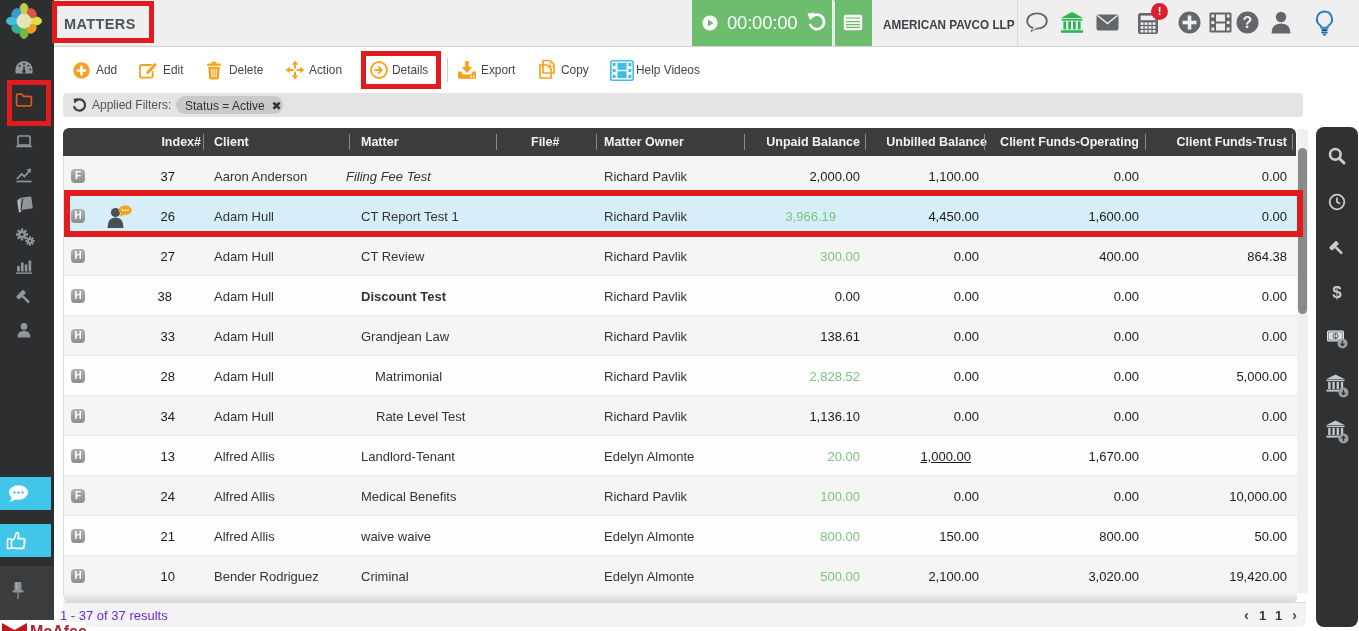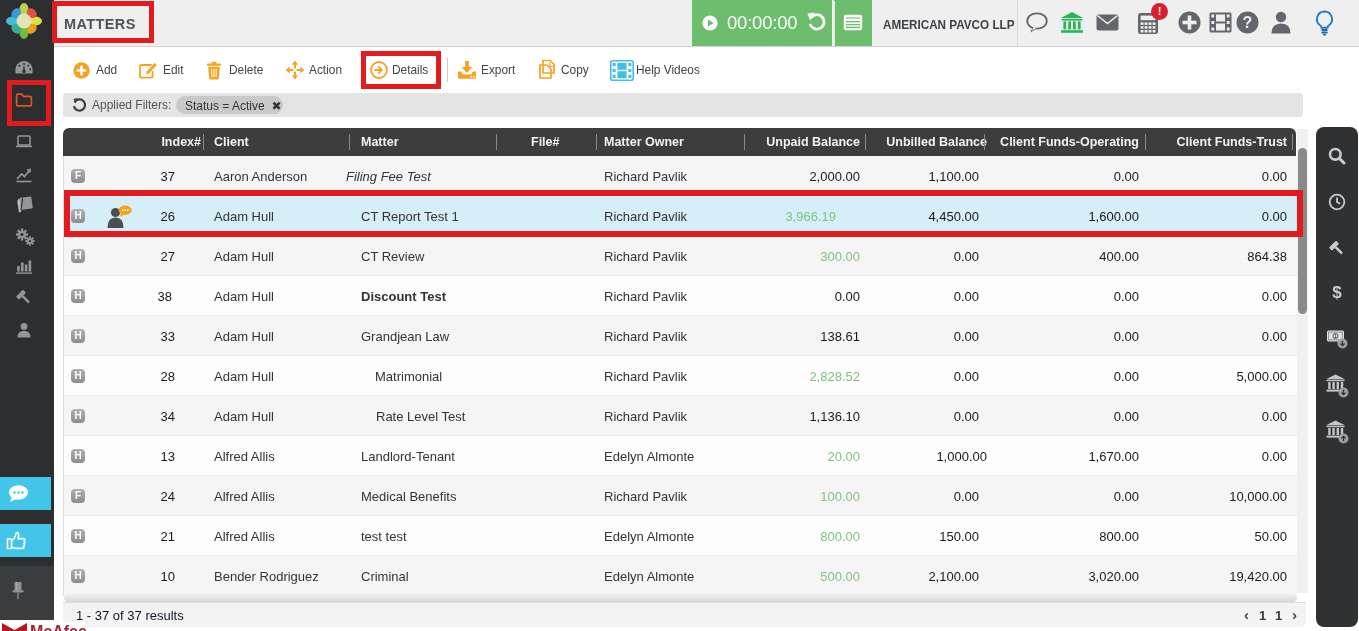--- a/index.html
+++ b/index.html
@@ -47,21 +47,21 @@
   background:linear-gradient(#b0b0b0,#8d8d8d); color:#fff; font-size:10px; font-weight:bold;
   text-align:center; line-height:14px; }
 
 
 #vtrack { left:1297px; top:129px; width:11px; height:464px; background:#f0f0f0; }
 #vthumb { left:1298px; top:148px; width:9px; height:166px; background:#8a8a8a; border-radius:5px; }
 #hbar { left:64px; top:594px; width:1233px; height:8px; border-radius:4px; background:linear-gradient(#efefef,#d8d8d8); }
 
 
 #tfoot { left:63px; top:602px; width:1243px; height:25px; background:#f3f3f3; border-top:1px solid #ddd; border-radius:0 0 6px 6px; }
-#ftres { left:76px; top:608px; font-size:13px; color:#0f172a; }
+#ftres { left:60px; top:608px; font-size:13px; color:#6d28d9; }
 .pag { position:absolute; top:608px; font-size:13px; font-weight:bold; color:#3a3a3a; }
 
 
 #rrail { left:1316px; top:127px; width:42px; height:500px; background:#2f3133; border-radius:8px; }
 
 
 .red { position:absolute; border:5px solid #e21b1e; }
 
 svg { display:block; }
 .icx { position:absolute; }
@@ -362,40 +362,40 @@
         <div class="cell num" style="left:876px; width:200px;">0.00</div>
         <div class="cell num" style="left:1024px; width:200px;">0.00</div>
       </div>
       <div class="row even" style="top:436px; border-bottom:1px solid #ececec;">
         <div class="badge">H</div>
         <div class="cell num" style="left:17px; width:95px;">13</div>
         <div class="cell" style="left:151px;">Alfred Allis</div>
         <div class="cell" style="left:298px;">Landlord-Tenant</div>
         <div class="cell" style="left:541px;">Edelyn Almonte</div>
         <div class="cell num green" style="left:597px; width:200px;">20.00</div>
-        <div class="cell num" style="left:724px; width:200px;">1,000.00</div>
+        <div class="cell num" style="left:708px; width:200px;text-decoration:underline;">1,000.00</div>
         <div class="cell num" style="left:876px; width:200px;">1,670.00</div>
         <div class="cell num" style="left:1024px; width:200px;">0.00</div>
       </div>
       <div class="row odd" style="top:476px; border-bottom:1px solid #ececec;">
         <div class="badge">F</div>
         <div class="cell num" style="left:17px; width:95px;">24</div>
         <div class="cell" style="left:151px;">Alfred Allis</div>
         <div class="cell" style="left:298px;">Medical Benefits</div>
         <div class="cell" style="left:541px;">Richard Pavlik</div>
         <div class="cell num green" style="left:597px; width:200px;">100.00</div>
         <div class="cell num" style="left:716px; width:200px;">0.00</div>
         <div class="cell num" style="left:876px; width:200px;">0.00</div>
         <div class="cell num" style="left:1024px; width:200px;">10,000.00</div>
       </div>
       <div class="row even" style="top:516px; border-bottom:1px solid #ececec;">
         <div class="badge">H</div>
         <div class="cell num" style="left:17px; width:95px;">21</div>
         <div class="cell" style="left:151px;">Alfred Allis</div>
-        <div class="cell" style="left:298px;">test test</div>
+        <div class="cell" style="left:298px;">waive waive</div>
         <div class="cell" style="left:541px;">Edelyn Almonte</div>
         <div class="cell num green" style="left:597px; width:200px;">800.00</div>
         <div class="cell num" style="left:716px; width:200px;">150.00</div>
         <div class="cell num" style="left:876px; width:200px;">800.00</div>
         <div class="cell num" style="left:1024px; width:200px;">50.00</div>
       </div>
       <div class="row odd" style="top:556px; border-bottom:1px solid #ececec;">
         <div class="badge">H</div>
         <div class="cell num" style="left:17px; width:95px;">10</div>
         <div class="cell" style="left:151px;">Bender Rodriguez</div>

